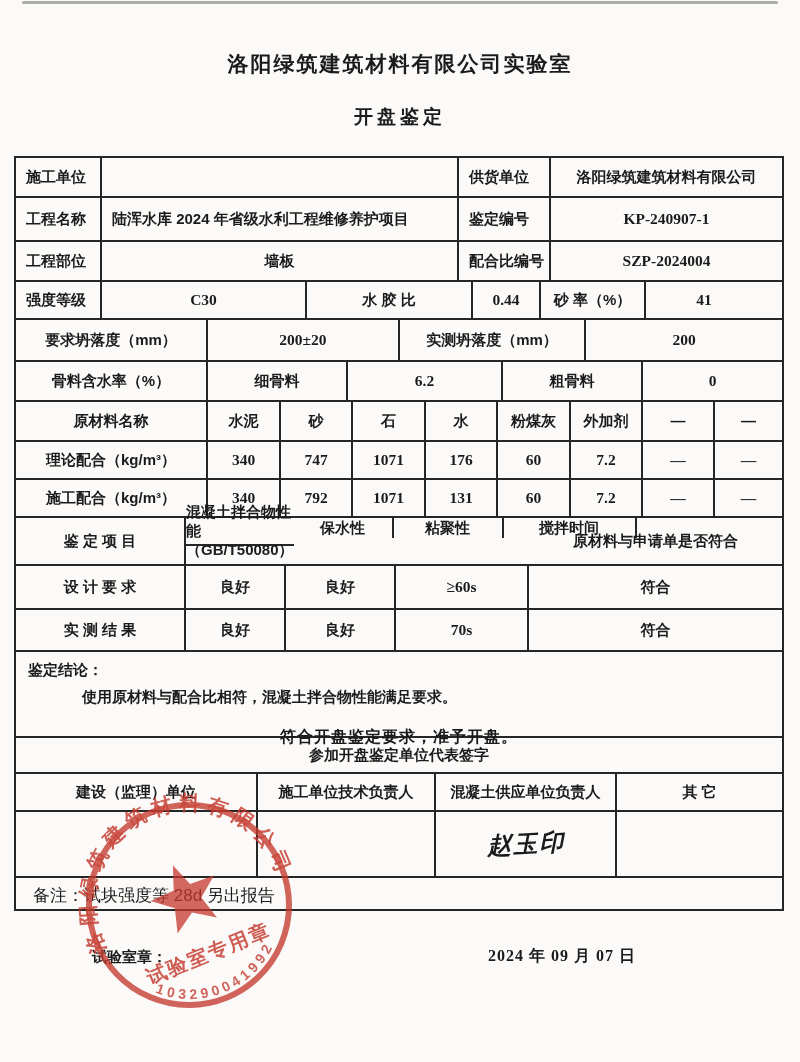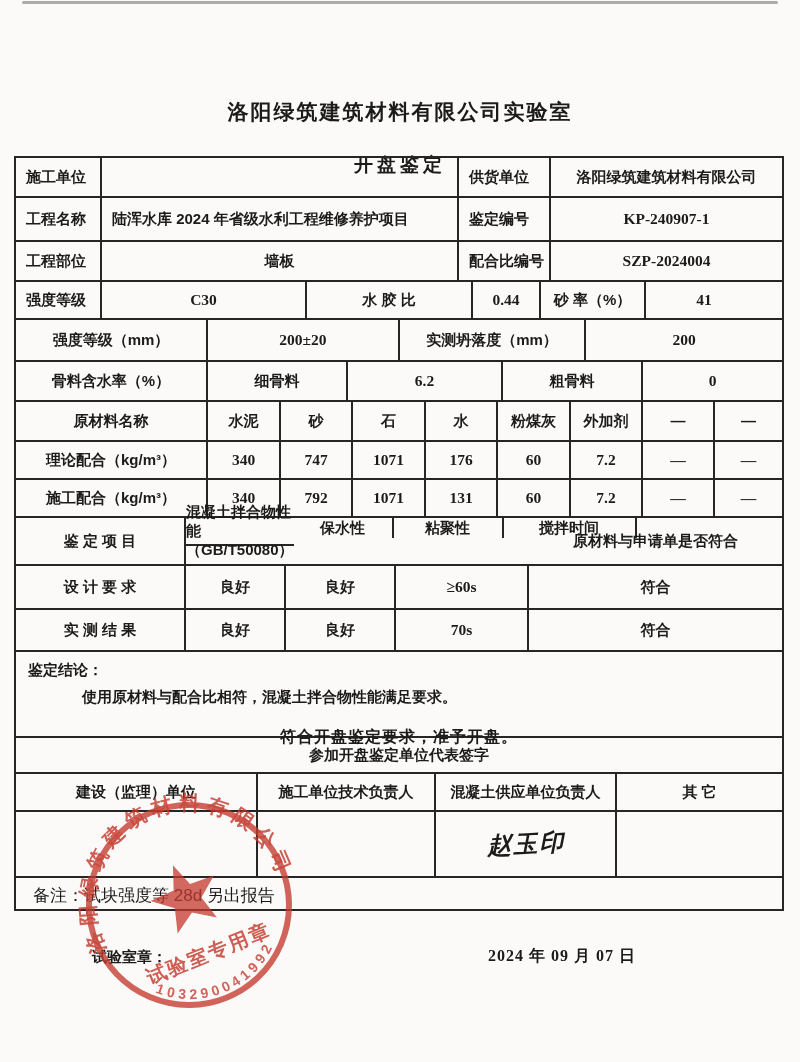--- a/index.html
+++ b/index.html
@@ -4,21 +4,21 @@
 <style>
   html,body{margin:0;padding:0;}
   body{
     width:800px;height:1062px;position:relative;overflow:hidden;
     background:#fbfaf8;
     font-family:"Liberation Sans","DejaVu Sans",sans-serif;
     color:#1b1b1b;
   }
   .scan-edge-top{position:absolute;top:1px;left:22px;width:756px;height:3px;background:#6b6b6b;opacity:.55;border-radius:2px;}
   .titles{position:absolute;left:0;top:50px;width:800px;text-align:center;}
-  .doc-title{font-size:21px;font-weight:bold;letter-spacing:2px;margin-top:48px;}
+  .doc-title{font-size:21px;font-weight:bold;letter-spacing:2px;}
   .doc-subtitle{font-size:19px;font-weight:bold;letter-spacing:4px;margin-top:26px;}
   .tbl{
     position:absolute;left:14px;top:156px;width:770px;height:755px;
     box-sizing:border-box;border:2px solid #262626;background:transparent;
   }
   .row{display:flex;box-sizing:border-box;border-bottom:2px solid #262626;}
   .row.last{border-bottom:none;}
   .cell{
     box-sizing:border-box;border-right:2px solid #262626;
     display:flex;align-items:center;justify-content:center;
@@ -80,21 +80,21 @@
   <div class="row" style="height:38px">
     <div class="cell left" style="width:86px">强度等级</div>
     <div class="cell num" style="width:205px">C30</div>
     <div class="cell" style="width:166px">水 胶 比</div>
     <div class="cell num" style="width:68px">0.44</div>
     <div class="cell" style="width:105px">砂 率（%）</div>
     <div class="cell end num" style="width:116px">41</div>
   </div>
 
   <div class="row" style="height:42px">
-    <div class="cell" style="width:192px">强度等级（mm）</div>
+    <div class="cell" style="width:192px">要求坍落度（mm）</div>
     <div class="cell num" style="width:192px">200±20</div>
     <div class="cell" style="width:186px">实测坍落度（mm）</div>
     <div class="cell end num" style="width:196px">200</div>
   </div>
 
   <div class="row" style="height:40px">
     <div class="cell" style="width:192px">骨料含水率（%）</div>
     <div class="cell" style="width:140px">细骨料</div>
     <div class="cell num" style="width:155px">6.2</div>
     <div class="cell" style="width:140px">粗骨料</div>

